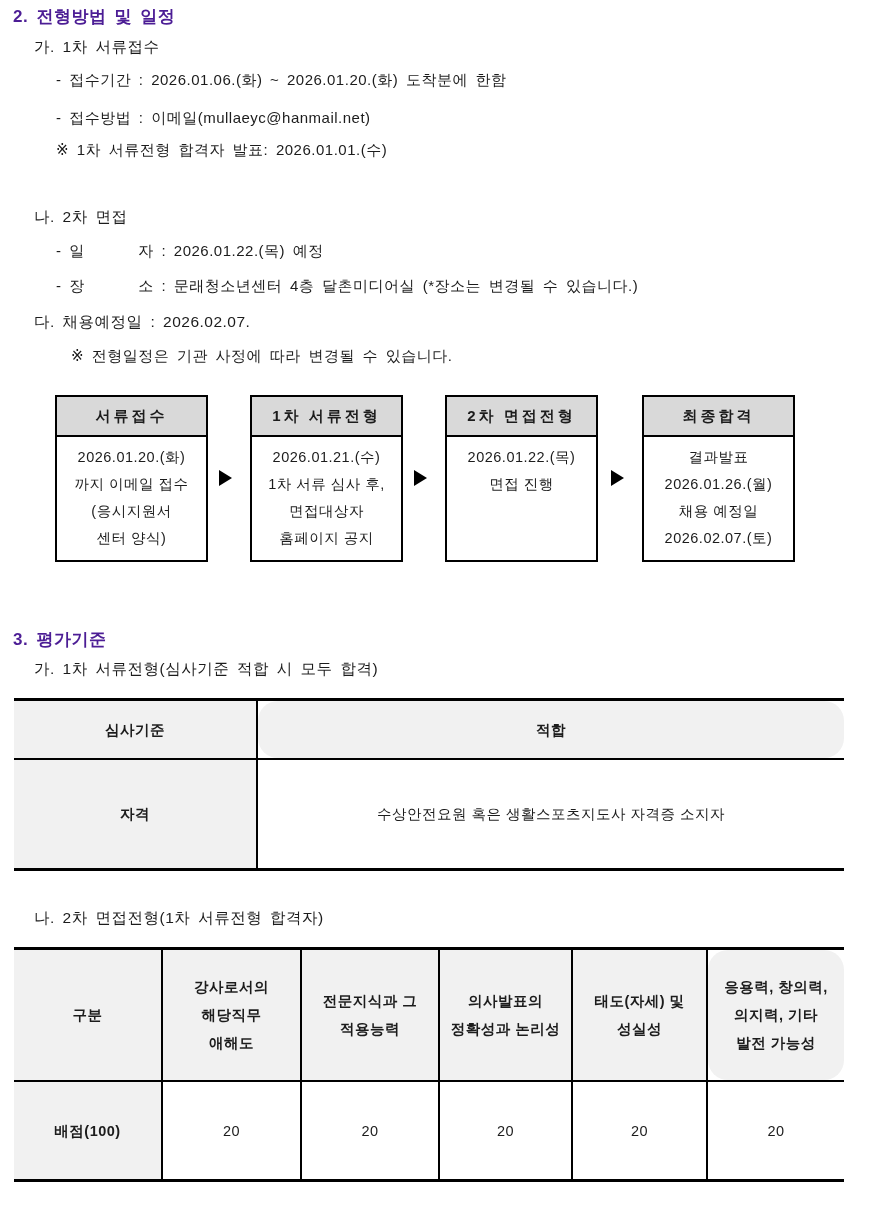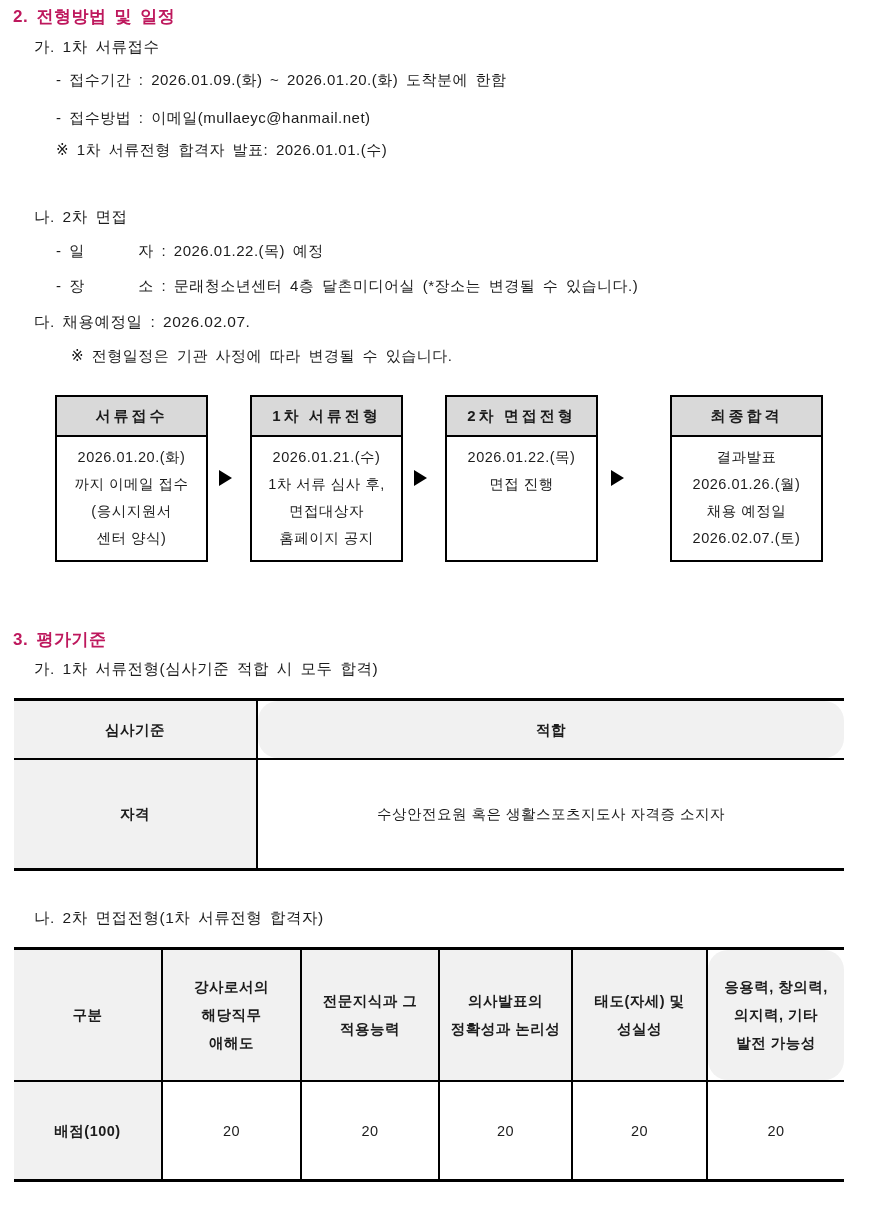--- a/index.html
+++ b/index.html
@@ -12,21 +12,21 @@
     font-family: "Liberation Sans", "DejaVu Sans", sans-serif;
     color: #1c1c1c;
     overflow: hidden;
   }
   .abs { position: absolute; }
   .h1 {
     font-size: 17px;
     font-weight: bold;
     letter-spacing: 0.5px;
     word-spacing: 3px;
-    color: #be185d;
+    color: #4c1d95;
   }
   .sub {
     font-size: 15.5px;
     letter-spacing: 0.5px;
     word-spacing: 3px;
     white-space: pre-wrap;
   }
   .line {
     font-size: 15px;
     letter-spacing: 0.5px;
@@ -109,21 +109,21 @@
   #table2 .c6 { width: 136px; }
 </style>
 </head>
 <body>
 
 <div class="page">
 
   <div class="abs h1" style="left:13px; top:5px;">2. 전형방법 및 일정</div>
 
   <div class="abs sub" style="left:34px; top:37px;">가. 1차 서류접수</div>
-  <div class="abs line" style="left:56px; top:71px;">- 접수기간 : 2026.01.09.(화) ~ 2026.01.20.(화) 도착분에 한함</div>
+  <div class="abs line" style="left:56px; top:71px;">- 접수기간 : 2026.01.06.(화) ~ 2026.01.20.(화) 도착분에 한함</div>
   <div class="abs line" style="left:56px; top:109px;">- 접수방법 : 이메일(mullaeyc@hanmail.net)</div>
   <div class="abs line" style="left:56px; top:141px;">※ 1차 서류전형 합격자 발표: 2026.01.01.(수)</div>
 
   <div class="abs sub" style="left:34px; top:207px;">나. 2차 면접</div>
   <div class="abs line" style="left:56px; top:242px;">- 일       자 : 2026.01.22.(목) 예정</div>
   <div class="abs line" style="left:56px; top:277px;">- 장       소 : 문래청소년센터 4층 달촌미디어실 (*장소는 변경될 수 있습니다.)</div>
 
   <div class="abs sub" style="left:34px; top:312px;">다. 채용예정일 : 2026.02.07.</div>
   <div class="abs line" style="left:71px; top:347px;text-align:center;">※ 전형일정은 기관 사정에 따라 변경될 수 있습니다.</div>
 
@@ -145,21 +145,21 @@
   </div>
   <div class="flow-arrow" style="left:414px;"></div>
 
   <div class="flow-box" style="left:445px;">
     <div class="flow-head">2차 면접전형</div>
     <div class="flow-body">2026.01.22.(목)
 면접 진행</div>
   </div>
   <div class="flow-arrow" style="left:611px;"></div>
 
-  <div class="flow-box" style="left:642px;margin-left:28px;">
+  <div class="flow-box" style="left:642px;">
     <div class="flow-head">최종합격</div>
     <div class="flow-body">결과발표
 2026.01.26.(월)
 채용 예정일
 2026.02.07.(토)</div>
   </div>
 
   <div class="abs h1" style="left:13px; top:628px;">3. 평가기준</div>
   <div class="abs sub" style="left:34px; top:659px;">가. 1차 서류전형(심사기준 적합 시 모두 합격)</div>
 

